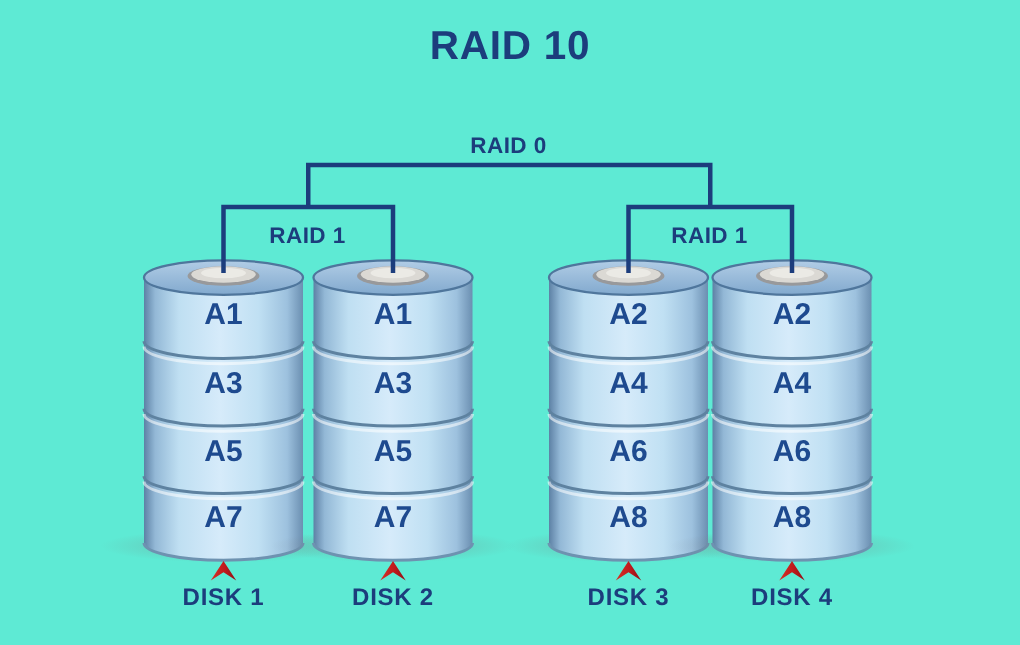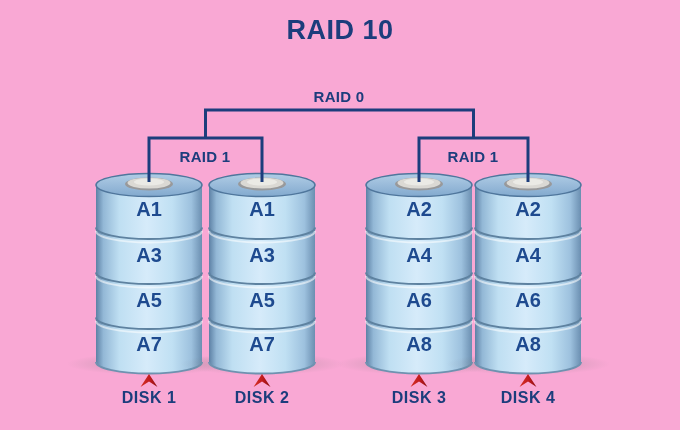--- a/index.html
+++ b/index.html
@@ -5,21 +5,21 @@
   html, body {
     margin: 0;
     padding: 0;
     background: #ffffff;
     font-family: "Liberation Sans", sans-serif;
   }
   .stage {
     position: relative;
     width: 680px;
     height: 430px;
-    background: #f9a8d4;
+    background: #5eead4;
     overflow: hidden;
   }
   svg text {
     font-family: "Liberation Sans", sans-serif;
     font-weight: bold;
   }
   .title-text   { font-size: 27px; letter-spacing: 0.5px; }
   .raid-label   { font-size: 15px; letter-spacing: 0.3px; }
   .block-label  { font-size: 20px; }
   .disk-label   { font-size: 16px; letter-spacing: 0.5px; }

